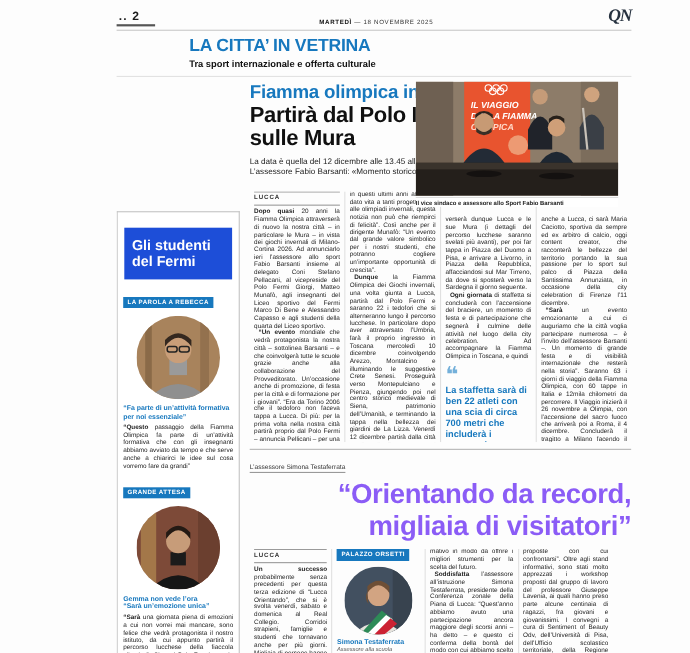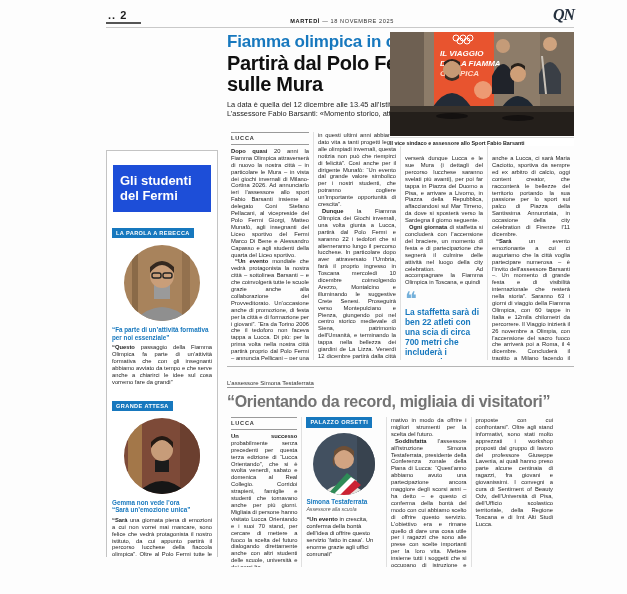--- a/index.html
+++ b/index.html
@@ -34,40 +34,40 @@
   .rail-body{font-size:5.8px;line-height:6.9px;text-align:justify;color:#222;margin-top:3px;}
   .rail-body p{margin:0;}
   .rail-body p b{font-weight:800;}
   .gap8{height:8px;}
 
   
   .a1-top{position:relative;height:97px;}
   .a1-kicker{font-size:17px;font-weight:800;color:#1778be;letter-spacing:-.2px;}
   .a1-headline{font-size:20px;line-height:21px;font-weight:800;color:#101010;letter-spacing:-.3px;width:272px;margin-top:1px;}
   .a1-stand{margin-top:5px;font-size:7.4px;line-height:9px;color:#222;width:268px;}
-  .a1-photo{position:absolute;top:0;right:0;width:184px;background:#fff;z-index:2;}
+  .a1-photo{position:absolute;top:0;right:12px;width:184px;background:#fff;z-index:2;}
   .a1-photo svg{display:block;}
   .caption{font-size:5.4px;font-weight:700;color:#222;padding-top:2px;border-top:1px solid #ddd;margin-top:1px;}
 
   .cols{display:flex;margin-top:3px;height:228px;overflow:hidden;}
   .col{flex:1;min-width:0;padding:0 4px;font-size:5.8px;line-height:6.9px;text-align:justify;color:#1d1d1d;overflow:hidden;}
   .col + .col{border-left:1px solid #e0e0e0;}
   .col p{margin:0;}
   .col p + p{text-indent:4px;}
   .col p b{font-weight:800;}
   .padtop{padding-top:23px;}
   .loclabel{font-size:5.6px;font-weight:700;letter-spacing:.8px;color:#333;border-bottom:1px solid #9a9a9a;border-top:1px solid #9a9a9a;padding:2px 0;margin-bottom:3px;text-align:left;}
   .pullquote{margin-top:7px;}
   .pq-mark{font-size:20px;line-height:12px;color:#74b0da;font-weight:700;}
   .pq-text{font-size:8.4px;line-height:10px;font-weight:800;color:#1778be;margin-top:2px;text-align:left;}
 
   
   .a2{margin-top:6px;border-top:1px solid #b5b5b5;padding-top:4px;}
   .a2-kicker{display:inline-block;font-size:6px;color:#333;border-bottom:1px solid #999;padding-bottom:1px;}
-  .a2-headline{font-size:16px;font-weight:800;letter-spacing:-.3px;color:#737373;margin-top:4px;}
+  .a2-headline{font-size:25px;font-weight:800;letter-spacing:-.3px;color:#8b5cf6;margin-top:4px;text-align:right;}
   .a2-cols{display:flex;margin-top:6px;width:330px;height:150px;overflow:hidden;}
   .a2-col{min-width:0;padding:0 4px;font-size:5.8px;line-height:6.9px;text-align:justify;color:#1d1d1d;overflow:hidden;}
   .a2-col + .a2-col{border-left:1px solid #e0e0e0;}
   .a2-col p{margin:0;}
   .a2-col p + p{text-indent:4px;}
   .a2-col p b{font-weight:800;}
   .w1{width:72px;}.w2{width:82px;}.w3{width:82px;}.w4{width:84px;}
   .mid-circle{width:62px;height:62px;border-radius:50%;overflow:hidden;margin:5px auto 4px;display:block;}
   .pname{font-size:6.4px;font-weight:800;color:#1778be;text-align:left;}
   .prole{font-size:5.2px;font-style:italic;color:#555;text-align:left;margin-bottom:3px;}
@@ -78,20 +78,24 @@
 <body>
 
 <div class="page">
 
   <div class="hdr">
     <span class="pagenum">.. 2</span>
     <span class="dateline"><b>MARTEDÌ</b><span> — 18 NOVEMBRE 2025</span></span>
     <span class="brand">QN</span>
   </div>
 
+  <div class="strap">
+    <div class="strap-title">LA CITTA’ IN VETRINA</div>
+    <div class="strap-sub">Tra sport internazionale e offerta culturale</div>
+  </div>
 
   <div class="main">
 
     <div class="rail">
       <div class="box-title">Gli studenti del Fermi</div>
       <span class="chip">LA PAROLA A REBECCA</span>
       <span class="circle">
         <svg width="76" height="76" viewBox="0 0 76 76">
           <rect width="76" height="76" fill="#a8835c"></rect>
           <rect x="8" y="0" width="6" height="76" fill="#8a6a48"></rect>

